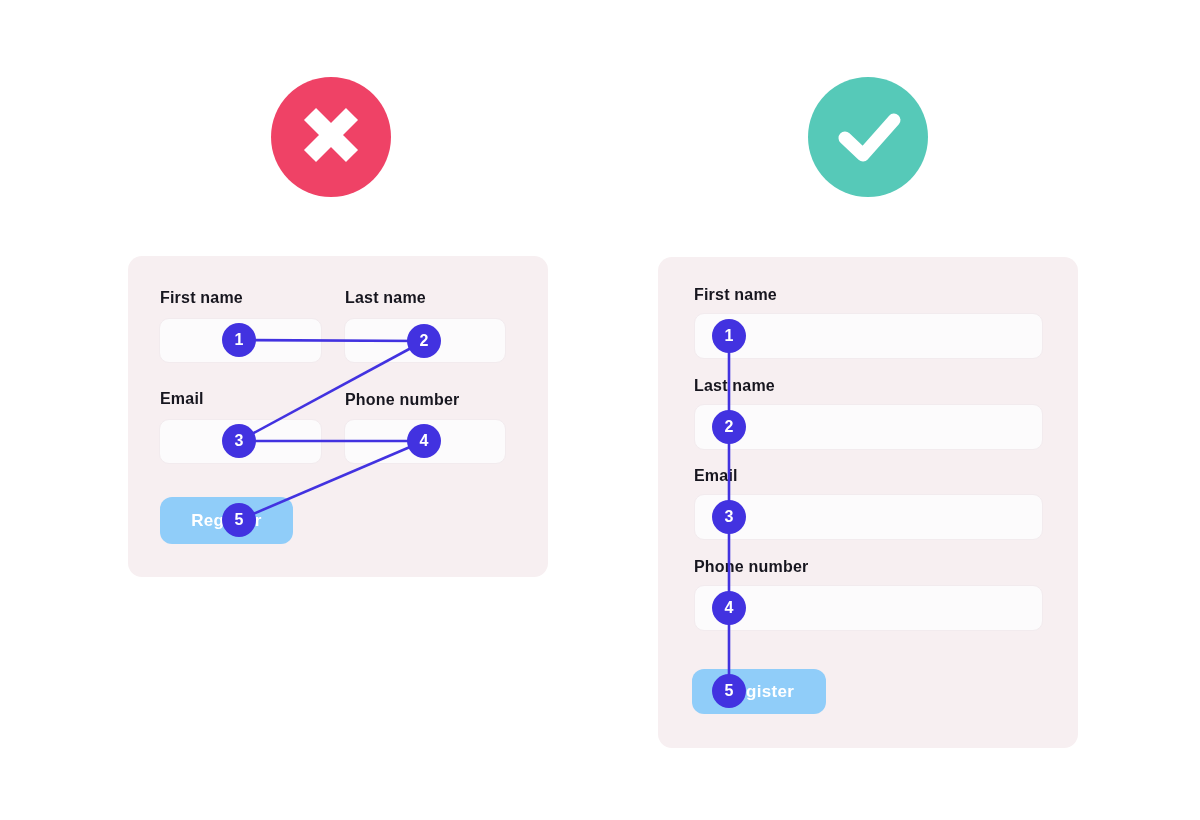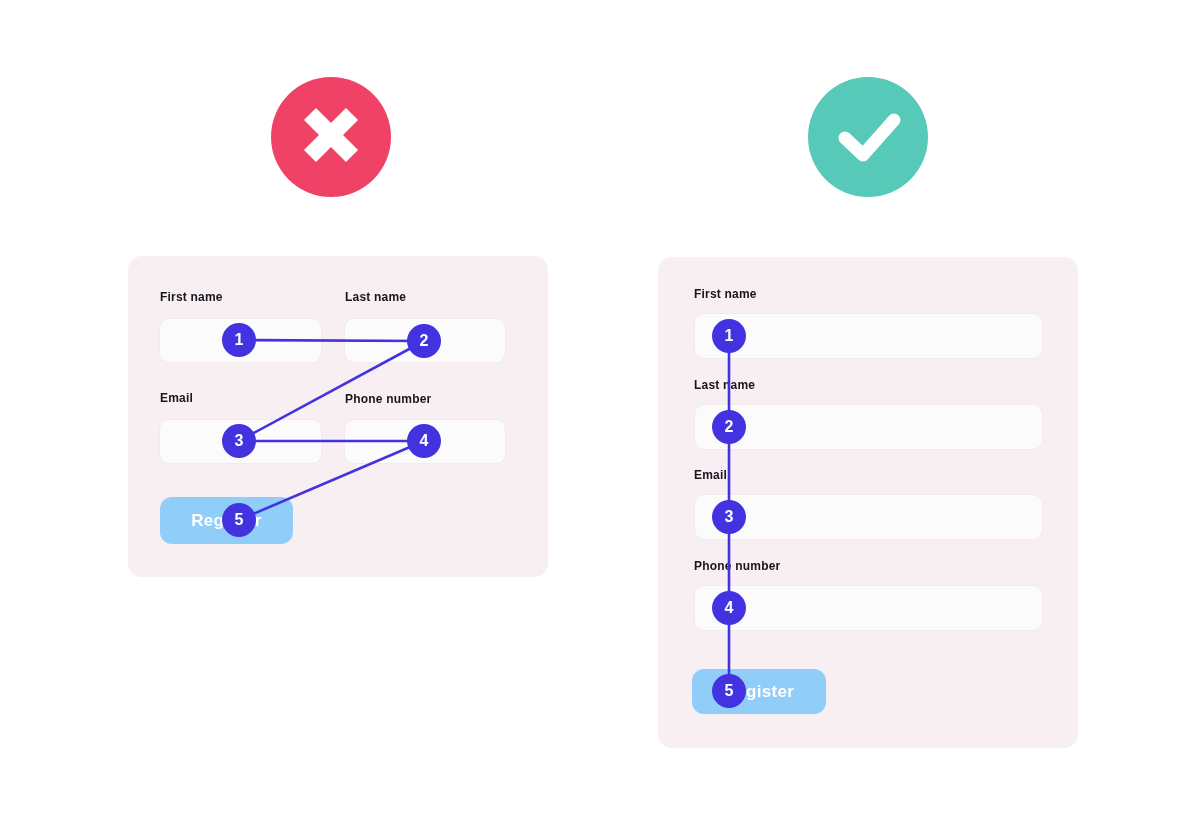--- a/index.html
+++ b/index.html
@@ -10,21 +10,21 @@
   .badge {
     position:absolute; width:120px; height:120px; border-radius:50%;
     display:flex; align-items:center; justify-content:center;
   }
   .badge-wrong { left:271px; top:77px; background:#EF4266; }
   .badge-right { left:808px; top:77px; background:#56C9B8; }
   .panel { position:absolute; background:#F7EFF1; border-radius:14px; }
   .panel-wrong { left:128px; top:256px; width:420px; height:321px; }
   .panel-right { left:658px; top:257px; width:420px; height:491px; }
   .field-label {
-    position:absolute; font-size:12px; font-weight:600; color:#17161F;
+    position:absolute; font-size:16px; font-weight:600; color:#17161F;
     letter-spacing:0.2px; line-height:19px; white-space:nowrap;
   }
   .text-input {
     position:absolute; background:#FCFBFC; border:1px solid #F2EBEE;
     border-radius:10px; box-sizing:border-box;
   }
   .register-btn {
     position:absolute; background:#90CDF9; border:none; border-radius:12px;
     color:#ffffff; font-weight:700; font-size:17px; letter-spacing:0.3px;
     display:flex; align-items:center; justify-content:center;

